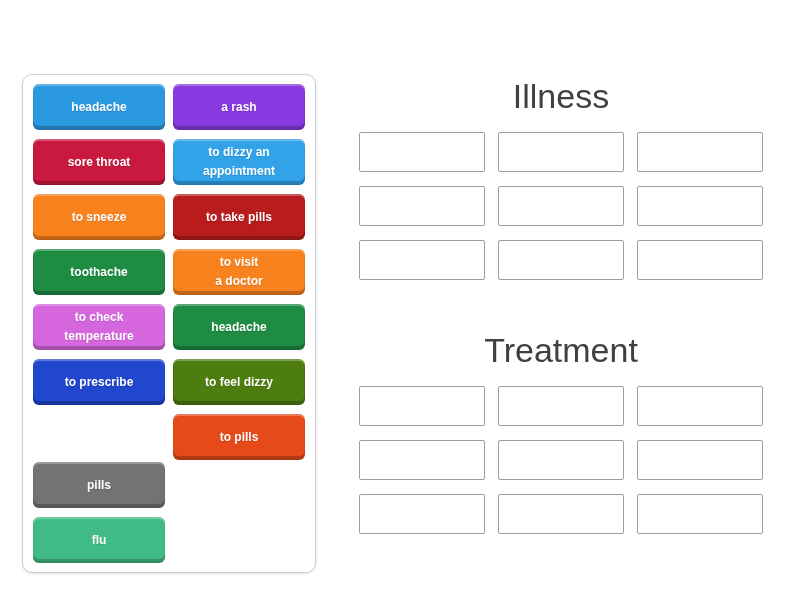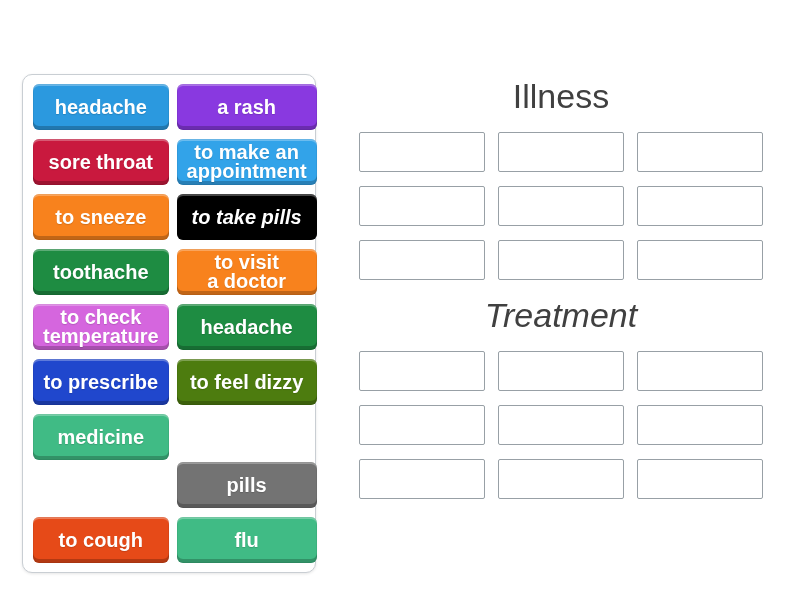--- a/index.html
+++ b/index.html
@@ -19,21 +19,21 @@
     display: grid;
     grid-template-columns: 1fr 1fr;
     column-gap: 8px;
     row-gap: 9px;
   }
 
   .tile {
     height: 46px;
     border-radius: 6px;
     color: #ffffff;
-    font-size: 20px;
+    font-size: 12px;
     font-weight: bold;
     line-height: 19px;
     display: flex;
     align-items: center;
     justify-content: center;
     text-align: center;
     white-space: pre-line;
     padding: 0 10px;
     cursor: grab;
     box-shadow: inset 0 2px 0 rgba(255,255,255,0.28),
@@ -42,21 +42,21 @@
     text-shadow: 0 1px 1px rgba(0,0,0,0.15);
   }
 
   
   .group {
     position: absolute;
     width: 404px;
     left: 359px;
   }
   .group-illness   { top: 74px;  }
-  .group-treatment { top: 293px; font-style: italic; }
+  .group-treatment { top: 328px; }
 
   .group-title {
     text-align: center;
     font-size: 34px;
     line-height: 44px;
     font-weight: 400;
     color: #404040;
     margin-bottom: 14px;
   }
 
@@ -74,35 +74,34 @@
     border-radius: 2px;
   }
 </style>
 </head>
 <body>
 
 <div class="tile-board">
     <div class="tile" style="background: rgb(43, 153, 223);">headache</div>
     <div class="tile" style="background: rgb(137, 57, 224);">a rash</div>
     <div class="tile" style="background: rgb(201, 25, 62);">sore throat</div>
-    <div class="tile" style="background: rgb(50, 163, 233);">to make an
+    <div class="tile" style="background: rgb(50, 163, 233);">to dizzy an
 appointment</div>
     <div class="tile" style="background: rgb(248, 130, 29);">to sneeze</div>
-    <div class="tile" style="background: #000000; font-style: italic;">to take pills</div>
+    <div class="tile" style="background: #b91c1c;">to take pills</div>
     <div class="tile" style="background: rgb(30, 140, 66);">toothache</div>
     <div class="tile" style="background: rgb(248, 130, 29);">to visit
 a doctor</div>
     <div class="tile" style="background: rgb(213, 102, 222);">to check
 temperature</div>
     <div class="tile" style="background: rgb(30, 140, 66);">headache</div>
     <div class="tile" style="background: rgb(32, 71, 205);">to prescribe</div>
     <div class="tile" style="background: #4d7c0f;">to feel dizzy</div>
-    <div class="tile" style="background: rgb(64, 187, 133);">medicine</div>
     <div class="tile" style="background: #737373; margin-top: 48px;">pills</div>
-    <div class="tile" style="background: rgb(230, 74, 24);">to cough</div>
+    <div class="tile" style="background: rgb(230, 74, 24);">to pills</div>
     <div class="tile" style="background: rgb(64, 187, 133);">flu</div>
   </div>
 
 <div class="group group-illness">
   <div class="group-title">Illness</div>
   <div class="slots">
       <div class="slot" style="border-color: rgb(152, 160, 166);"></div>
       <div class="slot" style="border-color: rgb(152, 160, 166);"></div>
       <div class="slot" style="border-color: rgb(152, 160, 166);"></div>
       <div class="slot" style="border-color: rgb(152, 160, 166);"></div>

